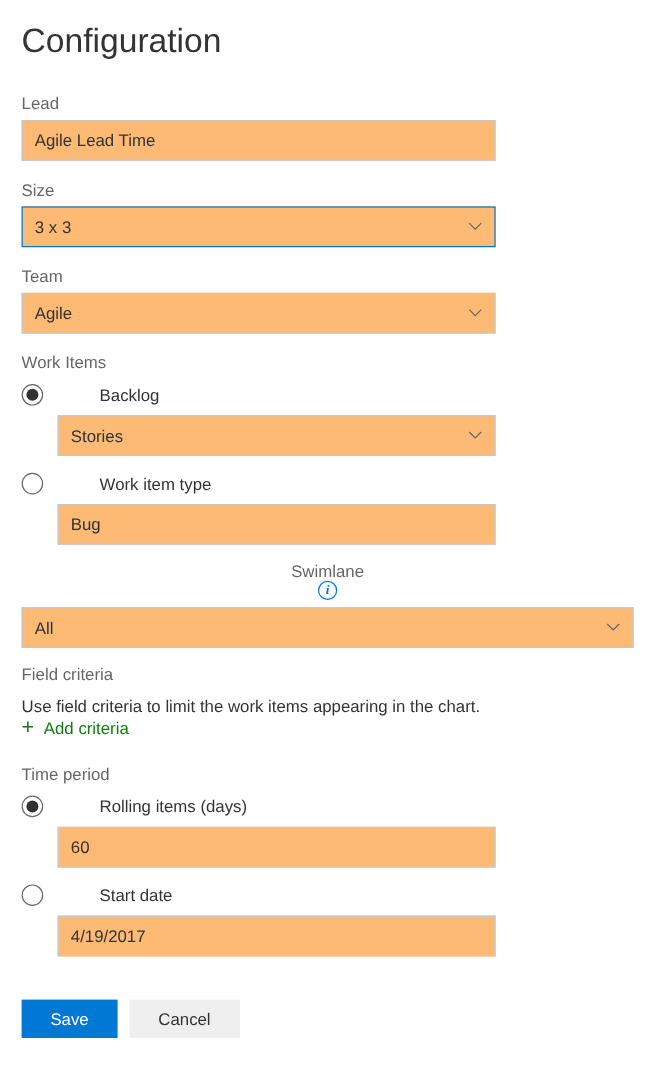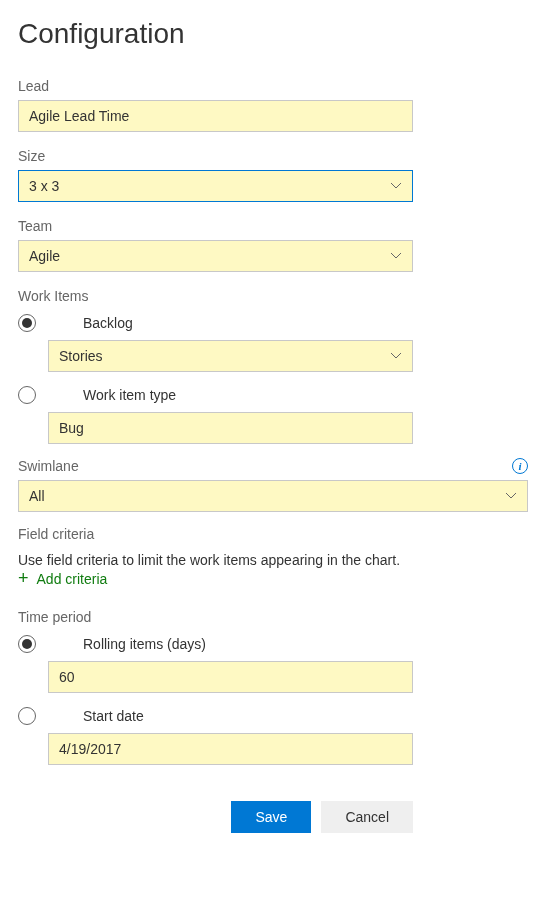--- a/index.html
+++ b/index.html
@@ -21,24 +21,24 @@
     .label {
       font-size: 14px;
       color: #666;
       margin-bottom: 6px;
       display: block;
     }
     .text-input, .select-input {
       width: 395px;
       height: 32px;
       border: 1px solid #c8c8c8;
-      padding: 4px 10px;
+      padding: 16px 10px;
       font-size: 14px;
       font-family: inherit;
-      background: #fef9c3;
+      background: #fdba74;
       color: #333;
       display: flex;
       align-items: center;
       justify-content: space-between;
       cursor: pointer;
       position: relative;
     }
     .text-input { cursor: text; }
     .select-input.focused { border: 1px solid #0078d4; }
     .select-input.full { width: 510px; }
@@ -86,20 +86,21 @@
     .helper-text {
       font-size: 14px;
       color: #333;
     }
     .swimlane-header {
       display: flex;
       justify-content: space-between;
       align-items: center;
       margin-bottom: 6px;
       width: 510px;
+      flex-direction: column;
     }
     .info-icon {
       width: 16px; height: 16px;
       border: 1.5px solid #0078d4;
       border-radius: 50%;
       display: inline-flex;
       align-items: center;
       justify-content: center;
       color: #0078d4;
       font-size: 11px;
@@ -125,21 +126,21 @@
       display: flex;
       justify-content: flex-end;
       gap: 10px;
       margin-top: 36px;
       width: 395px;
       margin-left: 0;
     }
     .button-wrap {
       width: 395px;
       display: flex;
-      justify-content: flex-end;
+      justify-content: flex-start;
       gap: 10px;
     }
     .btn {
       height: 32px;
       padding: 0 24px;
       border: none;
       font-size: 14px;
       font-family: inherit;
       cursor: pointer;
     }

